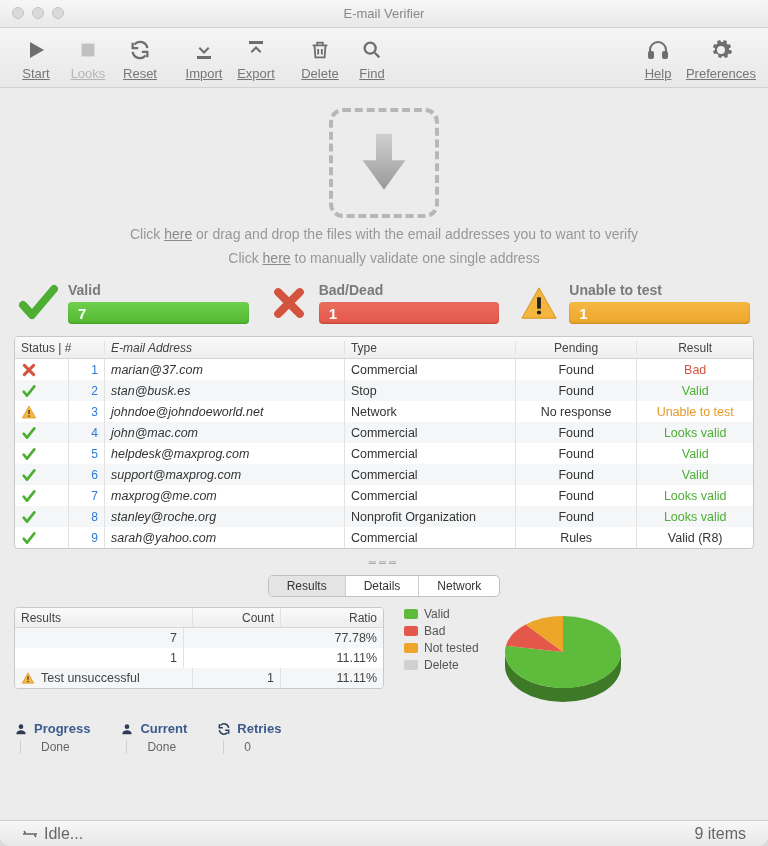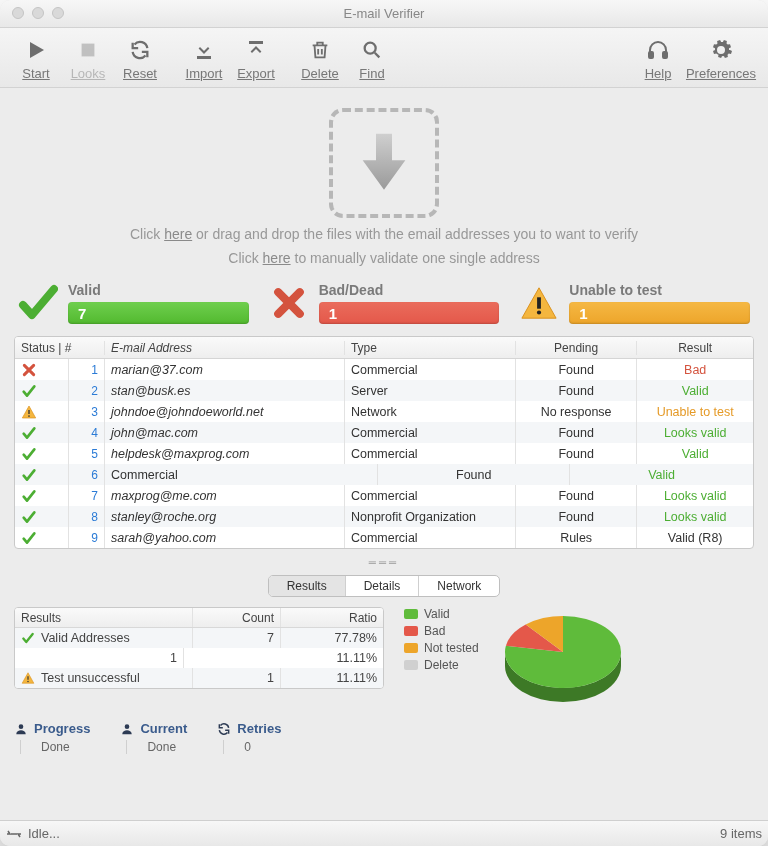--- a/index.html
+++ b/index.html
@@ -81,21 +81,21 @@
 .sw-orange { background:#eda52a; }
 .sw-grey { background:#d0d0d0; }
 
 .pie { width:140px; height:100px; }
 
 .infoline { display:flex; gap:30px; margin-top:8px; }
 .infoblk { display:flex; flex-direction:column; gap:4px; }
 .infohdr { display:flex; align-items:center; gap:6px; font-weight:700; font-size:13px; color:#3a5b8c; }
 .infoval { color:#666; font-size:12px; padding-left:20px; border-left:1px solid #cfcfcf; margin-left:6px; }
 
-.statusbar { height:26px; border-top:1px solid #cfcfcf; background:linear-gradient(#f7f7f7,#e8e8e8); display:flex; align-items:center; justify-content:space-between; padding:0 6px; font-size:13px; color:#666; }
+.statusbar { height:26px; border-top:1px solid #cfcfcf; background:linear-gradient(#f7f7f7,#e8e8e8); display:flex; align-items:center; justify-content:space-between; padding:0 22px; font-size:16px; color:#666; }
 
 .small-ic { width:14px; height:14px; }
 </style>
 </head>
 <body>
 
 <div class="window">
   <div class="titlebar">
     <div class="traffic">
       <div class="dot"></div>
@@ -275,21 +275,21 @@
             <div class="c-result r-red">Bad</div>
           </div>
           <div class="row">
             <div class="c-status">
               <svg width="16" height="16" viewBox="0 0 24 24">
                 <path d="M4 13l5 6L20 5" fill="none" stroke="#4cae33" stroke-width="4" stroke-linecap="round" stroke-linejoin="round"></path>
               </svg>
             </div>
             <div class="c-num">2</div>
             <div class="c-email">stan@busk.es</div>
-            <div class="c-type">Server</div>
+            <div class="c-type">Stop</div>
             <div class="c-server">Found</div>
             <div class="c-result r-green">Valid</div>
           </div>
           <div class="row">
             <div class="c-status">
               <svg width="16" height="16" viewBox="0 0 24 24">
                 <path d="M12 3l10 18H2z" fill="#f4b63f" stroke="#d98f1a"></path>
                 <rect x="11" y="9" width="2" height="6" fill="#333"></rect>
                 <circle cx="12" cy="18" r="1.3" fill="#333"></circle>
               </svg>
@@ -324,20 +324,21 @@
             <div class="c-server">Found</div>
             <div class="c-result r-green">Valid</div>
           </div>
           <div class="row">
             <div class="c-status">
               <svg width="16" height="16" viewBox="0 0 24 24">
                 <path d="M4 13l5 6L20 5" fill="none" stroke="#4cae33" stroke-width="4" stroke-linecap="round" stroke-linejoin="round"></path>
               </svg>
             </div>
             <div class="c-num">6</div>
+            <div class="c-email">support@maxprog.com</div>
             <div class="c-type">Commercial</div>
             <div class="c-server">Found</div>
             <div class="c-result r-green">Valid</div>
           </div>
           <div class="row">
             <div class="c-status">
               <svg width="16" height="16" viewBox="0 0 24 24">
                 <path d="M4 13l5 6L20 5" fill="none" stroke="#4cae33" stroke-width="4" stroke-linecap="round" stroke-linejoin="round"></path>
               </svg>
             </div>
@@ -386,26 +387,20 @@
 
     <div class="lower">
       <div class="statsbox">
         <div class="shdr">
           <div class="scol-label">Results</div>
           <div class="scol-count">Count</div>
           <div class="scol-ratio">Ratio</div>
         </div>
         <div id="statrows">
             <div class="srow">
-              <div class="scol-label">
-                <svg width="14" height="14" viewBox="0 0 24 24">
-                  <path d="M4 13l5 6L20 5" fill="none" stroke="#4cae33" stroke-width="4" stroke-linecap="round" stroke-linejoin="round"></path>
-                </svg>
-                <span>Valid Addresses</span>
-              </div>
               <div class="scol-count">7</div>
               <div class="scol-ratio">77.78%</div>
             </div>
             <div class="srow">
               <div class="scol-count">1</div>
               <div class="scol-ratio">11.11%</div>
             </div>
             <div class="srow">
               <div class="scol-label">
                 <svg width="14" height="14" viewBox="0 0 24 24">

